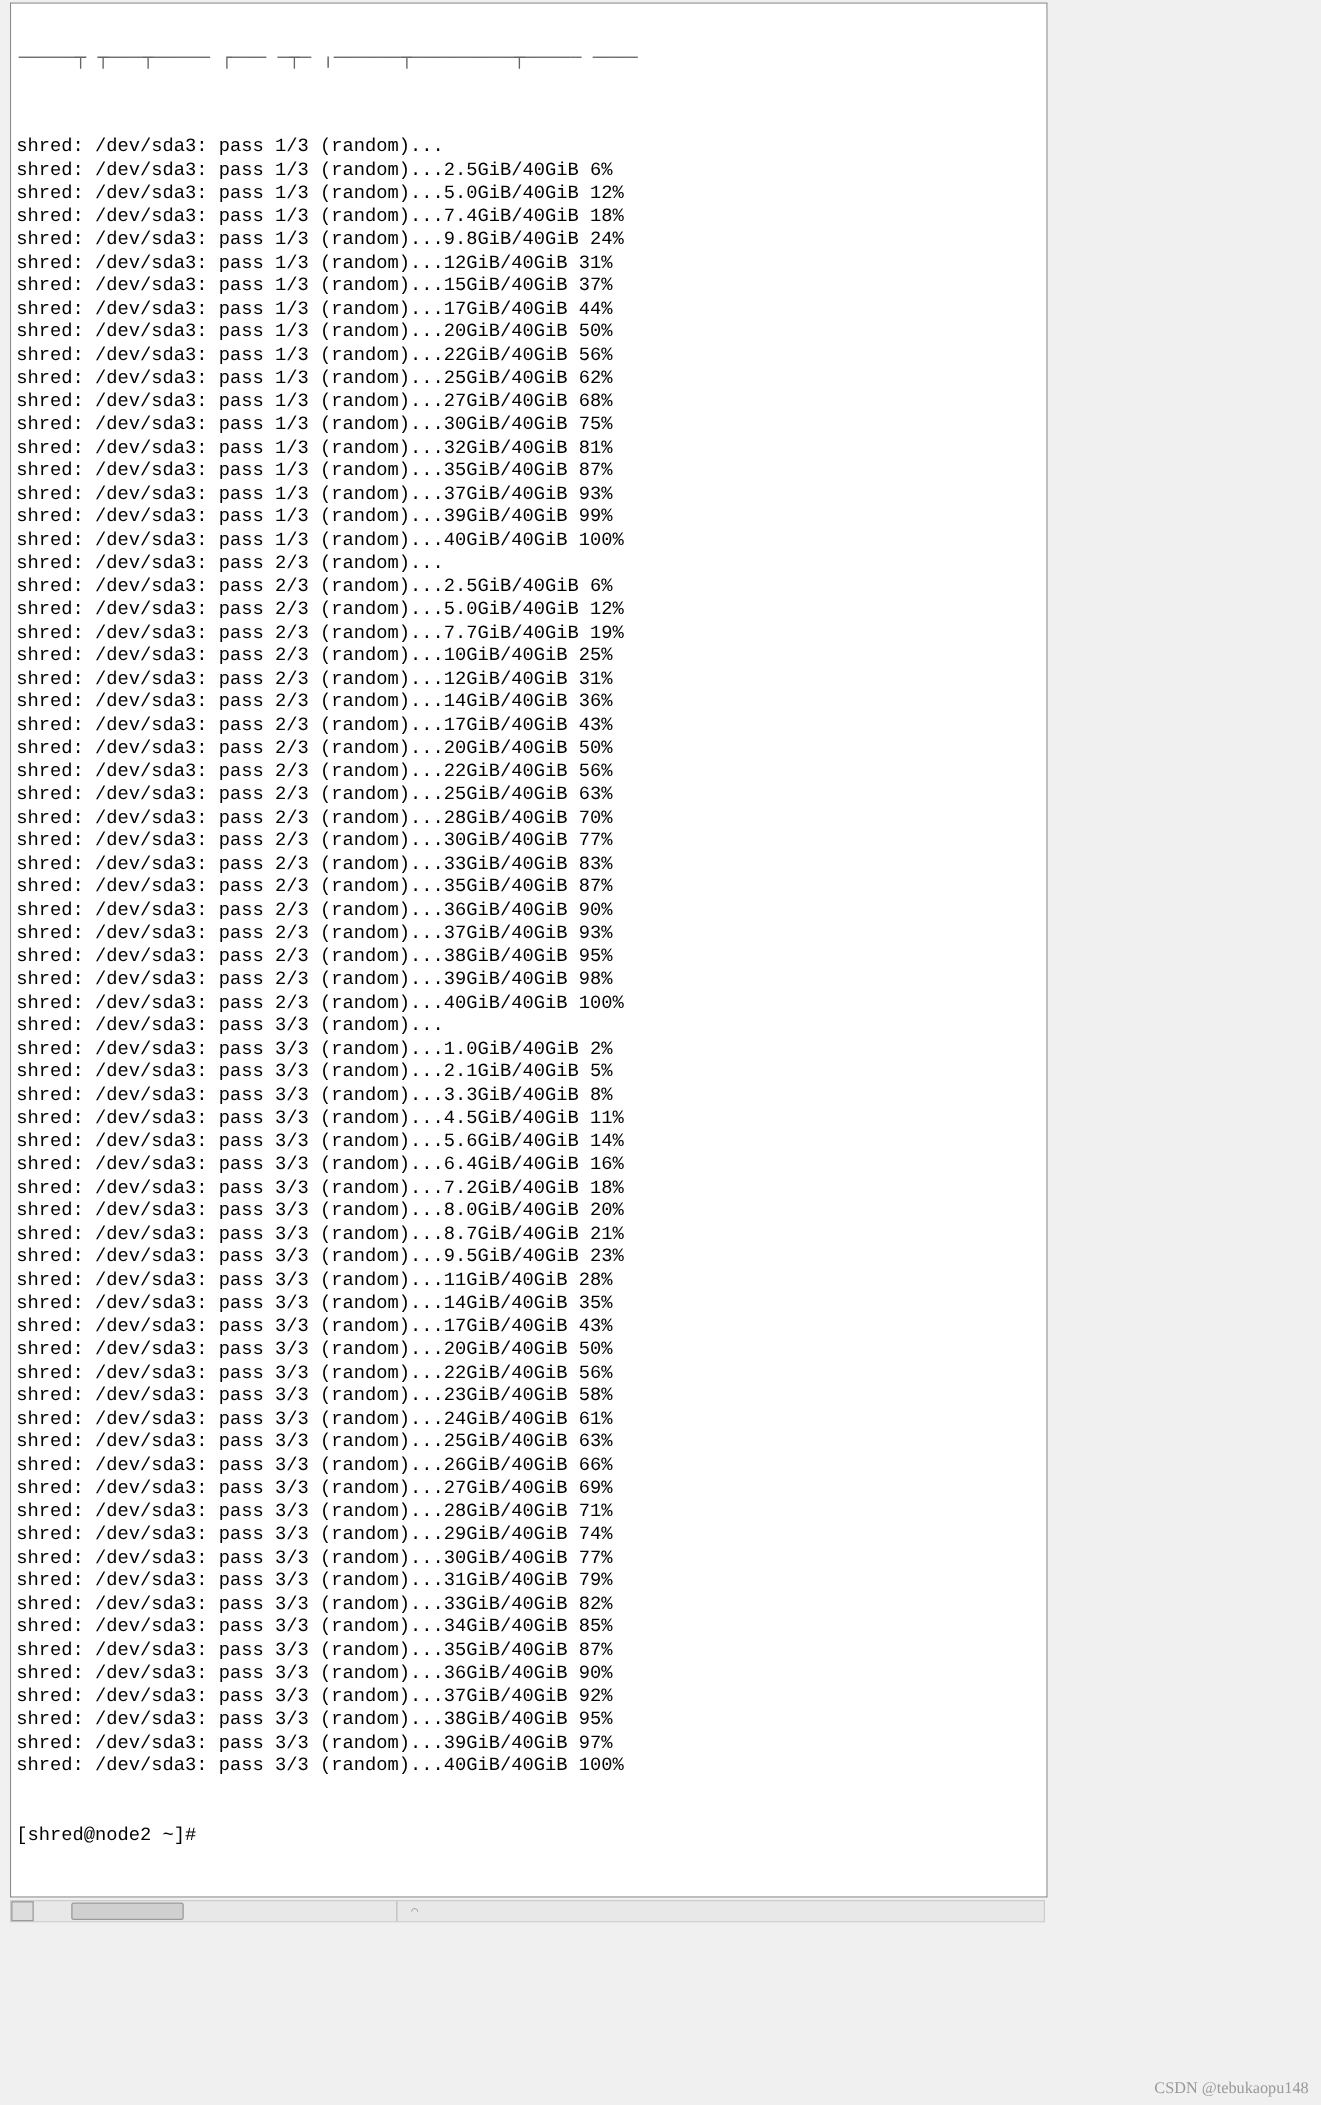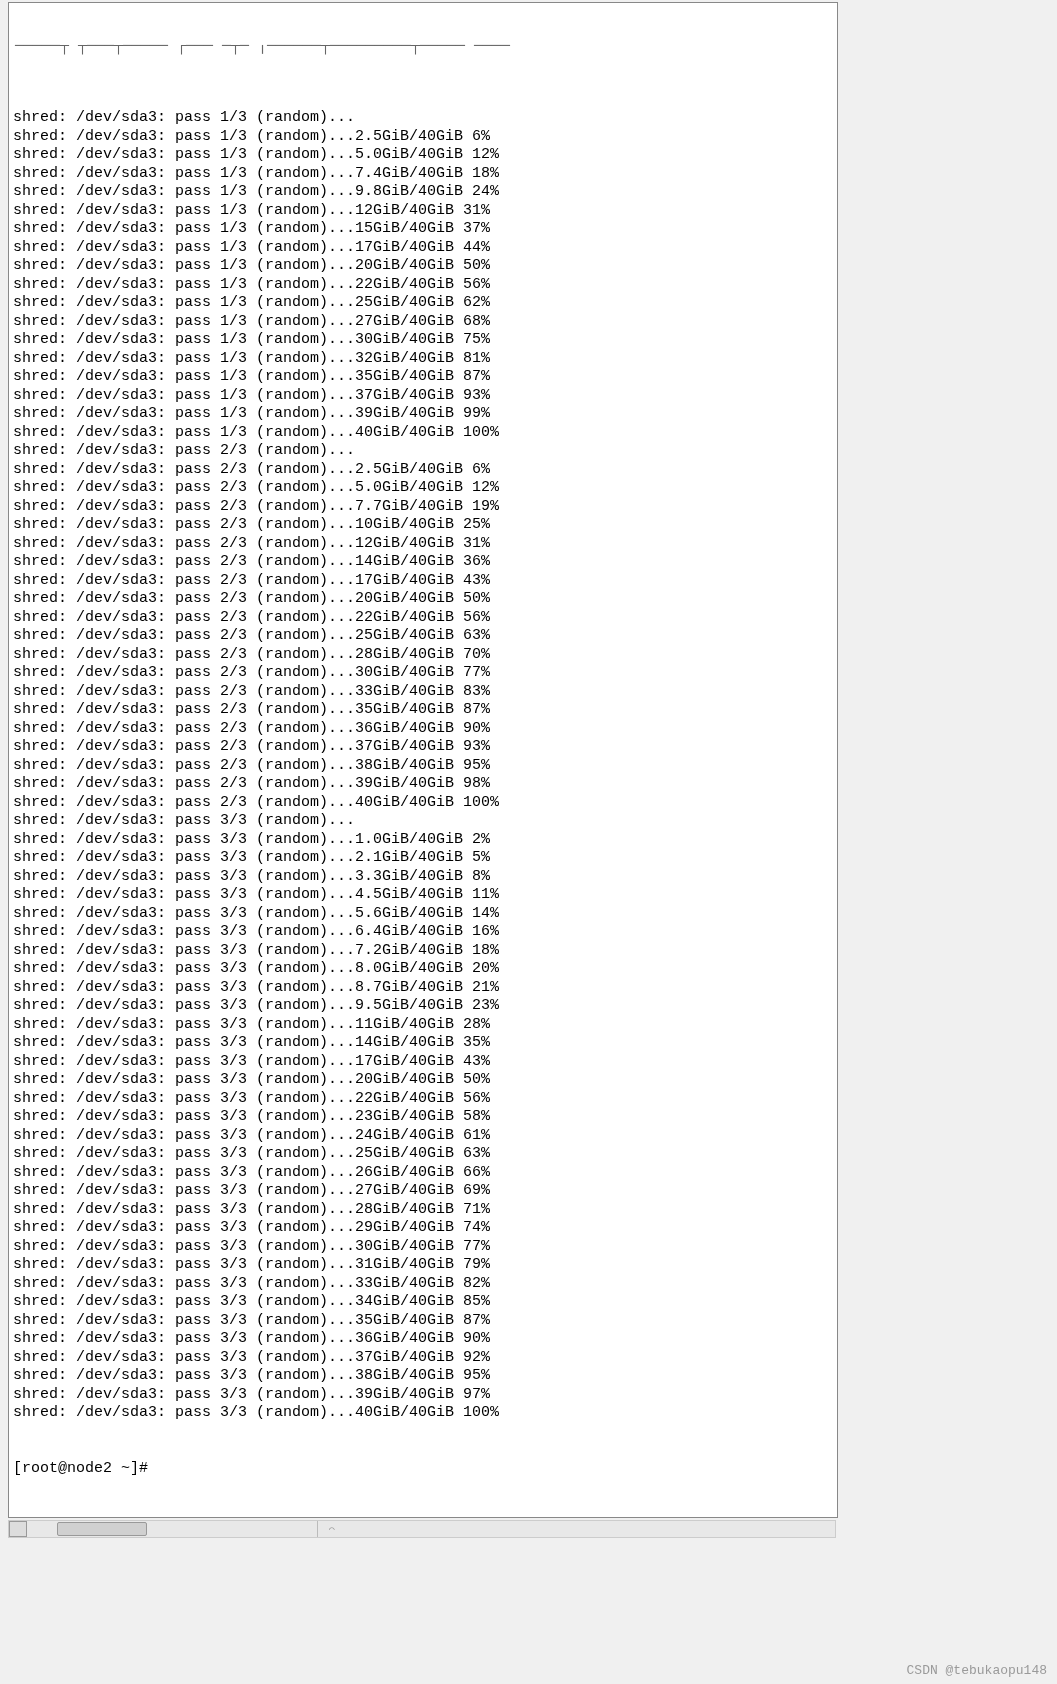--- a/index.html
+++ b/index.html
@@ -68,21 +68,21 @@
     .scroll-mark {
       position: absolute;
       left: 320px;
       font-size: 9px;
       color: #888;
     }
     .watermark {
       position: fixed;
       bottom: 6px;
       right: 10px;
-      font-family: Liberation Mono, monospace;
+      font-family: Liberation Serif, serif;
       font-size: 13px;
       color: #9a9a9a;
       margin-top: 12px;
     }
     .cut-line {
       height: 30px;
       overflow: hidden;
       line-height: 10px;
       font-size: 15px;
       letter-spacing: 0px;
@@ -90,21 +90,21 @@
       padding-left: 2px;
     }
   </style>
 </head>
 <body>
 
 <div class="window-frame">
   <div class="terminal">
     <div class="cut-line">─────┬ ┬───┬───── ┌─── ─┬─ ╷──────┬─────────┬───── ────</div>
     <div id="output-lines"><span class="line">shred: /dev/sda3: pass 1/3 (random)...</span><span class="line">shred: /dev/sda3: pass 1/3 (random)...2.5GiB/40GiB 6%</span><span class="line">shred: /dev/sda3: pass 1/3 (random)...5.0GiB/40GiB 12%</span><span class="line">shred: /dev/sda3: pass 1/3 (random)...7.4GiB/40GiB 18%</span><span class="line">shred: /dev/sda3: pass 1/3 (random)...9.8GiB/40GiB 24%</span><span class="line">shred: /dev/sda3: pass 1/3 (random)...12GiB/40GiB 31%</span><span class="line">shred: /dev/sda3: pass 1/3 (random)...15GiB/40GiB 37%</span><span class="line">shred: /dev/sda3: pass 1/3 (random)...17GiB/40GiB 44%</span><span class="line">shred: /dev/sda3: pass 1/3 (random)...20GiB/40GiB 50%</span><span class="line">shred: /dev/sda3: pass 1/3 (random)...22GiB/40GiB 56%</span><span class="line">shred: /dev/sda3: pass 1/3 (random)...25GiB/40GiB 62%</span><span class="line">shred: /dev/sda3: pass 1/3 (random)...27GiB/40GiB 68%</span><span class="line">shred: /dev/sda3: pass 1/3 (random)...30GiB/40GiB 75%</span><span class="line">shred: /dev/sda3: pass 1/3 (random)...32GiB/40GiB 81%</span><span class="line">shred: /dev/sda3: pass 1/3 (random)...35GiB/40GiB 87%</span><span class="line">shred: /dev/sda3: pass 1/3 (random)...37GiB/40GiB 93%</span><span class="line">shred: /dev/sda3: pass 1/3 (random)...39GiB/40GiB 99%</span><span class="line">shred: /dev/sda3: pass 1/3 (random)...40GiB/40GiB 100%</span><span class="line">shred: /dev/sda3: pass 2/3 (random)...</span><span class="line">shred: /dev/sda3: pass 2/3 (random)...2.5GiB/40GiB 6%</span><span class="line">shred: /dev/sda3: pass 2/3 (random)...5.0GiB/40GiB 12%</span><span class="line">shred: /dev/sda3: pass 2/3 (random)...7.7GiB/40GiB 19%</span><span class="line">shred: /dev/sda3: pass 2/3 (random)...10GiB/40GiB 25%</span><span class="line">shred: /dev/sda3: pass 2/3 (random)...12GiB/40GiB 31%</span><span class="line">shred: /dev/sda3: pass 2/3 (random)...14GiB/40GiB 36%</span><span class="line">shred: /dev/sda3: pass 2/3 (random)...17GiB/40GiB 43%</span><span class="line">shred: /dev/sda3: pass 2/3 (random)...20GiB/40GiB 50%</span><span class="line">shred: /dev/sda3: pass 2/3 (random)...22GiB/40GiB 56%</span><span class="line">shred: /dev/sda3: pass 2/3 (random)...25GiB/40GiB 63%</span><span class="line">shred: /dev/sda3: pass 2/3 (random)...28GiB/40GiB 70%</span><span class="line">shred: /dev/sda3: pass 2/3 (random)...30GiB/40GiB 77%</span><span class="line">shred: /dev/sda3: pass 2/3 (random)...33GiB/40GiB 83%</span><span class="line">shred: /dev/sda3: pass 2/3 (random)...35GiB/40GiB 87%</span><span class="line">shred: /dev/sda3: pass 2/3 (random)...36GiB/40GiB 90%</span><span class="line">shred: /dev/sda3: pass 2/3 (random)...37GiB/40GiB 93%</span><span class="line">shred: /dev/sda3: pass 2/3 (random)...38GiB/40GiB 95%</span><span class="line">shred: /dev/sda3: pass 2/3 (random)...39GiB/40GiB 98%</span><span class="line">shred: /dev/sda3: pass 2/3 (random)...40GiB/40GiB 100%</span><span class="line">shred: /dev/sda3: pass 3/3 (random)...</span><span class="line">shred: /dev/sda3: pass 3/3 (random)...1.0GiB/40GiB 2%</span><span class="line">shred: /dev/sda3: pass 3/3 (random)...2.1GiB/40GiB 5%</span><span class="line">shred: /dev/sda3: pass 3/3 (random)...3.3GiB/40GiB 8%</span><span class="line">shred: /dev/sda3: pass 3/3 (random)...4.5GiB/40GiB 11%</span><span class="line">shred: /dev/sda3: pass 3/3 (random)...5.6GiB/40GiB 14%</span><span class="line">shred: /dev/sda3: pass 3/3 (random)...6.4GiB/40GiB 16%</span><span class="line">shred: /dev/sda3: pass 3/3 (random)...7.2GiB/40GiB 18%</span><span class="line">shred: /dev/sda3: pass 3/3 (random)...8.0GiB/40GiB 20%</span><span class="line">shred: /dev/sda3: pass 3/3 (random)...8.7GiB/40GiB 21%</span><span class="line">shred: /dev/sda3: pass 3/3 (random)...9.5GiB/40GiB 23%</span><span class="line">shred: /dev/sda3: pass 3/3 (random)...11GiB/40GiB 28%</span><span class="line">shred: /dev/sda3: pass 3/3 (random)...14GiB/40GiB 35%</span><span class="line">shred: /dev/sda3: pass 3/3 (random)...17GiB/40GiB 43%</span><span class="line">shred: /dev/sda3: pass 3/3 (random)...20GiB/40GiB 50%</span><span class="line">shred: /dev/sda3: pass 3/3 (random)...22GiB/40GiB 56%</span><span class="line">shred: /dev/sda3: pass 3/3 (random)...23GiB/40GiB 58%</span><span class="line">shred: /dev/sda3: pass 3/3 (random)...24GiB/40GiB 61%</span><span class="line">shred: /dev/sda3: pass 3/3 (random)...25GiB/40GiB 63%</span><span class="line">shred: /dev/sda3: pass 3/3 (random)...26GiB/40GiB 66%</span><span class="line">shred: /dev/sda3: pass 3/3 (random)...27GiB/40GiB 69%</span><span class="line">shred: /dev/sda3: pass 3/3 (random)...28GiB/40GiB 71%</span><span class="line">shred: /dev/sda3: pass 3/3 (random)...29GiB/40GiB 74%</span><span class="line">shred: /dev/sda3: pass 3/3 (random)...30GiB/40GiB 77%</span><span class="line">shred: /dev/sda3: pass 3/3 (random)...31GiB/40GiB 79%</span><span class="line">shred: /dev/sda3: pass 3/3 (random)...33GiB/40GiB 82%</span><span class="line">shred: /dev/sda3: pass 3/3 (random)...34GiB/40GiB 85%</span><span class="line">shred: /dev/sda3: pass 3/3 (random)...35GiB/40GiB 87%</span><span class="line">shred: /dev/sda3: pass 3/3 (random)...36GiB/40GiB 90%</span><span class="line">shred: /dev/sda3: pass 3/3 (random)...37GiB/40GiB 92%</span><span class="line">shred: /dev/sda3: pass 3/3 (random)...38GiB/40GiB 95%</span><span class="line">shred: /dev/sda3: pass 3/3 (random)...39GiB/40GiB 97%</span><span class="line">shred: /dev/sda3: pass 3/3 (random)...40GiB/40GiB 100%</span></div>
-    <span class="line">[root@node2 ~]# </span>
+    <span class="line">[shred@node2 ~]# </span>
   </div>
 </div>
 
 <div class="scrollbar-container">
   <div class="scroll-btn-left"></div>
   <div class="scroll-thumb"></div>
   <div class="scroll-divider"></div>
   <div class="scroll-mark">⌒</div>
 </div>
 

